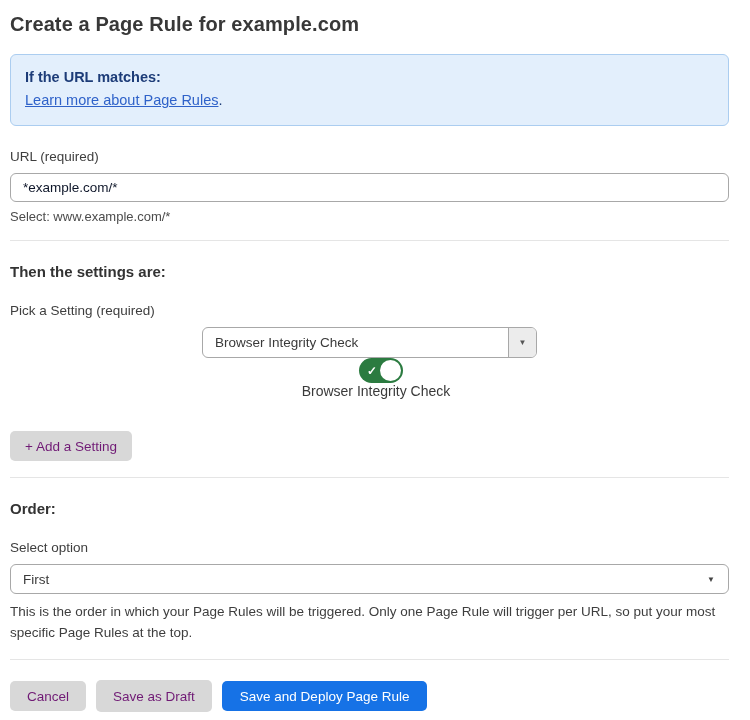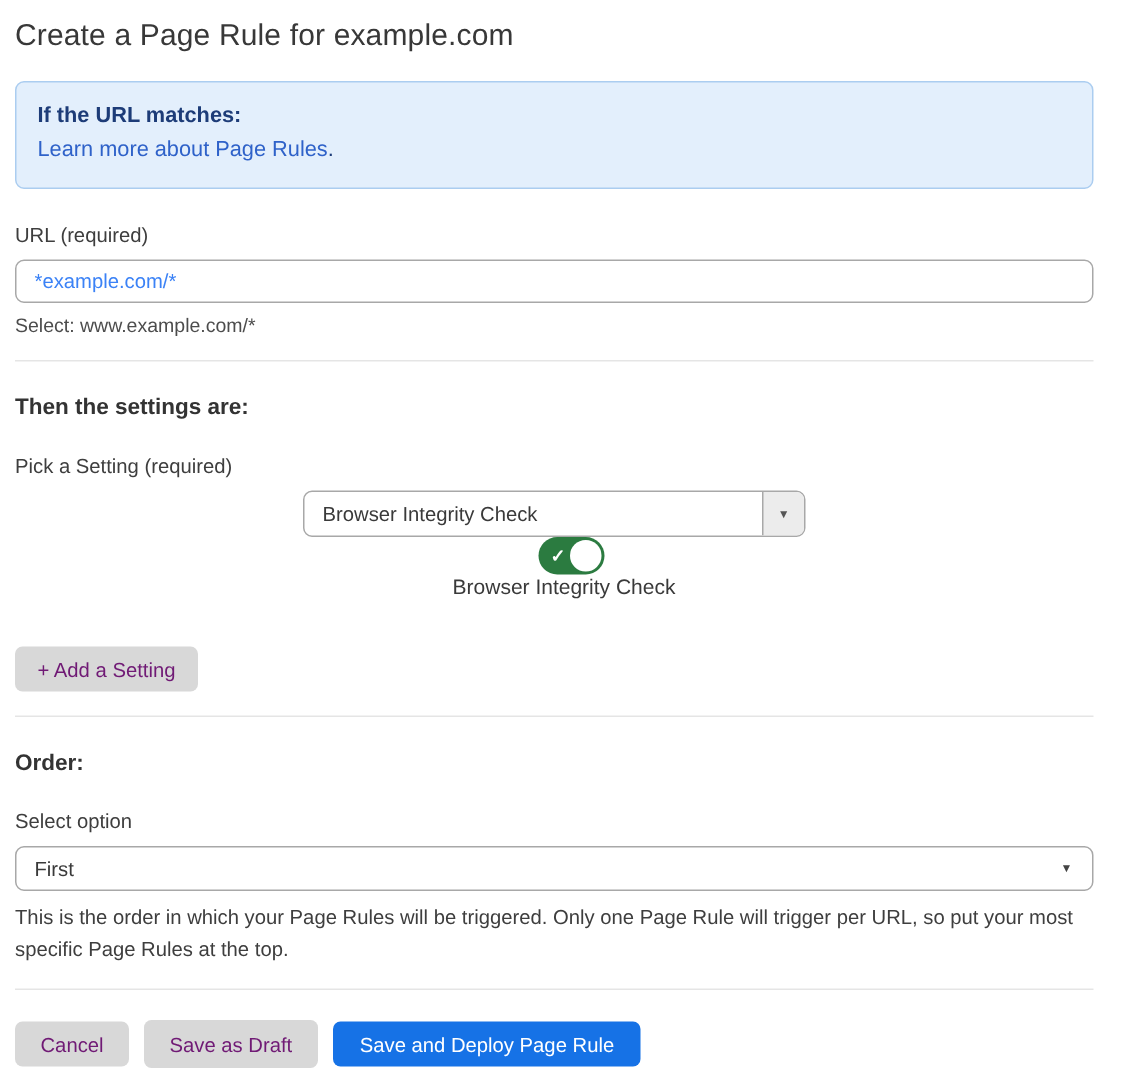--- a/index.html
+++ b/index.html
@@ -6,51 +6,51 @@
   html, body { background: #ffffff; }
   body {
     width: 750px; height: 720px;
     font-family: "Liberation Sans", sans-serif;
     color: #3a3a3a;
     overflow: hidden;
   }
   .page { width: 719px; margin-left: 10px; padding-top: 13px; }
 
   .page-title {
-    font-size: 20px; font-weight: 400; color: #383838;
+    font-size: 20px; font-weight: 700; color: #383838;
     letter-spacing: 0.1px;
     margin-bottom: 18px;
   }
 
   .info-box {
     background: #e3effc;
     border: 1px solid #abcdf0;
     border-radius: 6px;
     padding: 11px 30px 13px 14px;
     color: #1d3c78;
     font-size: 14.5px;
     line-height: 23px;
   }
   .info-heading { font-weight: 700; }
   .info-link {
-    color: #2f62c9; cursor: pointer;
+    color: #2f62c9; text-decoration: underline; cursor: pointer;
   }
   .info-link-suffix { color: #1d3c78; }
 
   .field-label {
     font-size: 13.5px; color: #3e3e3e;
     margin-top: 23px; margin-bottom: 9px;
   }
 
   .text-input {
     width: 100%; height: 29px;
     border: 1px solid #a8a8a8; border-radius: 6px;
     padding: 0 12px;
     font-family: "Liberation Sans", sans-serif;
-    font-size: 13.5px; color: #3b82f6;
+    font-size: 13.5px; color: #0f172a;
     outline: none; background: #fff;
   }
 
   .field-helper {
     margin-top: 7px; font-size: 13px; color: #4c4c4c;
   }
 
   .divider {
     border: none; border-top: 1px solid #e5e5e5;
     margin-top: 16px;

